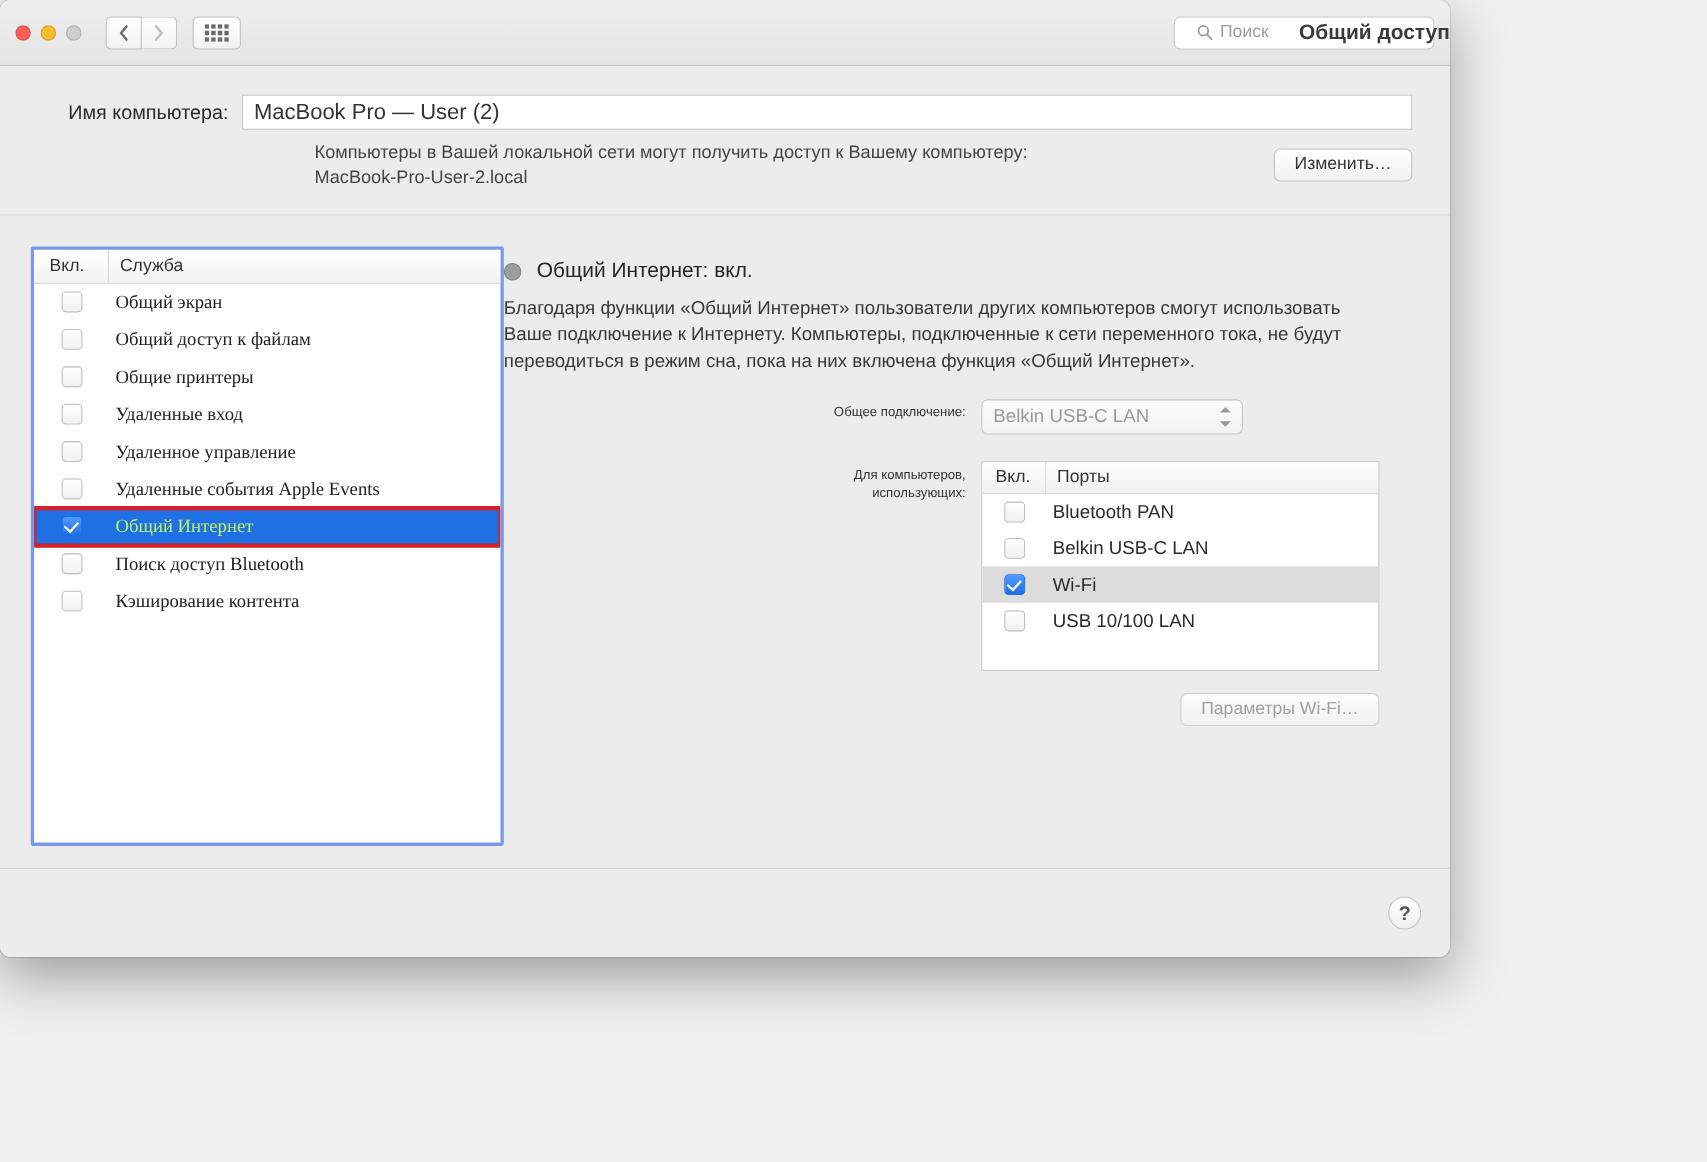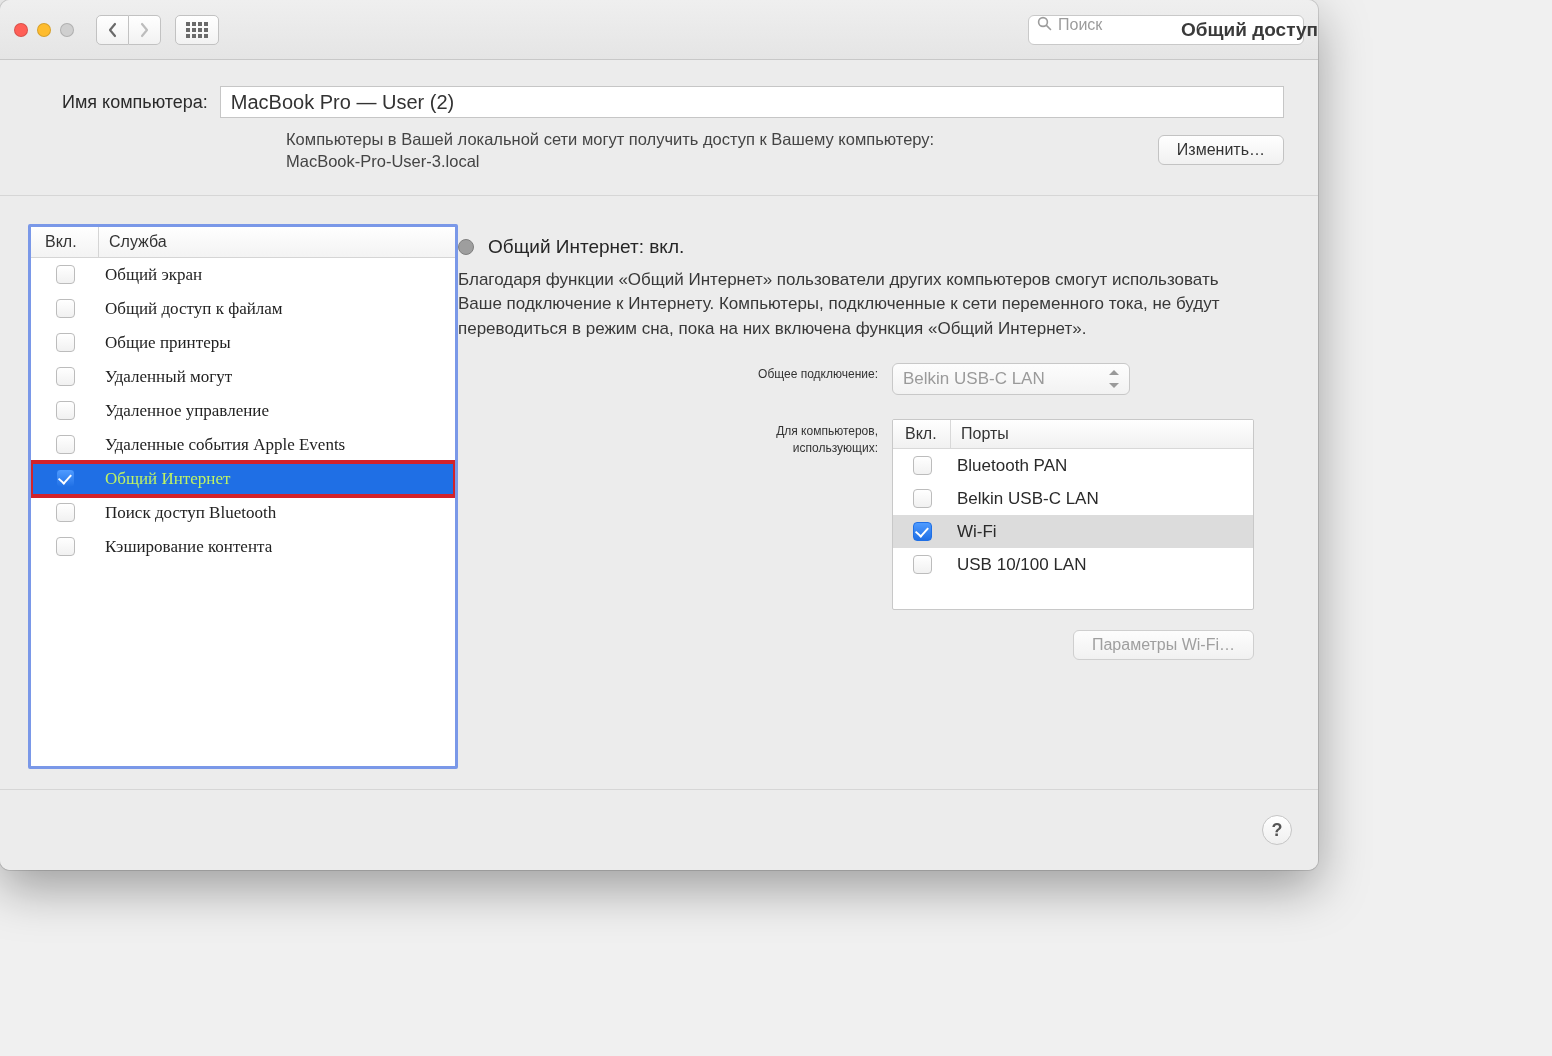--- a/index.html
+++ b/index.html
@@ -51,27 +51,27 @@
   .nav-group .tb-btn:first-child { border-top-right-radius:0; border-bottom-right-radius:0; }
   .nav-group .tb-btn:last-child { border-top-left-radius:0; border-bottom-left-radius:0; border-left:none; }
   .grid-btn svg { display:block; }
   .titlebar .title {
     position:absolute; left:0; right:0; text-align:right;
     font-size: 19px; font-weight: 700; color:#3a3a3a;
     pointer-events:none;
   }
   .search-wrap {
     margin-left:auto;
-    width: 276px;
+    width: 237px;
     height: 30px;
     background:#fff;
     border:1px solid #c9c9c9;
     border-radius:6px;
-    display:flex; align-items:flex-start;
-    padding: 0 8px;
+    display:flex; align-items:center;
+    padding: 0 20px;
     color:#9a9a9a;
   }
   .search-wrap svg { margin-right:6px; flex:none; }
   .search-input {
     border:none; outline:none; width:100%; font-size:16px;
     background:transparent;
   }
   .search-input::placeholder { color:#9c9c9c; }
 
   
@@ -309,21 +309,21 @@
       <input class="search-input" placeholder="Поиск" style="">
     </div>
   </div>
 
   <div class="upper">
     <div class="name-row">
       <div class="name-label">Имя компьютера:</div>
       <input class="name-input" value="MacBook Pro — User (2)" style="">
     </div>
     <div class="name-sub-row">
-      <div class="name-sub">Компьютеры в Вашей локальной сети могут получить доступ к Вашему компьютеру: MacBook-Pro-User-3.local</div>
+      <div class="name-sub">Компьютеры в Вашей локальной сети могут получить доступ к Вашему компьютеру: MacBook-Pro-User-2.local</div>
       <button class="edit-btn">Изменить…</button>
     </div>
   </div>
 
   <div class="main">
 
     <div class="services-box">
       <div class="services-head">
         <div class="col-on">Вкл.</div>
         <div class="col-svc">Служба</div>
@@ -344,21 +344,21 @@
           <div class="svc-row">
             <div class="cb-cell">
               <div class="mac-cb"></div>
             </div>
             <div class="svc-name">Общие принтеры</div>
           </div>
           <div class="svc-row">
             <div class="cb-cell">
               <div class="mac-cb"></div>
             </div>
-            <div class="svc-name">Удаленный могут</div>
+            <div class="svc-name">Удаленные вход</div>
           </div>
           <div class="svc-row">
             <div class="cb-cell">
               <div class="mac-cb"></div>
             </div>
             <div class="svc-name">Удаленное управление</div>
           </div>
           <div class="svc-row">
             <div class="cb-cell">
               <div class="mac-cb"></div>

